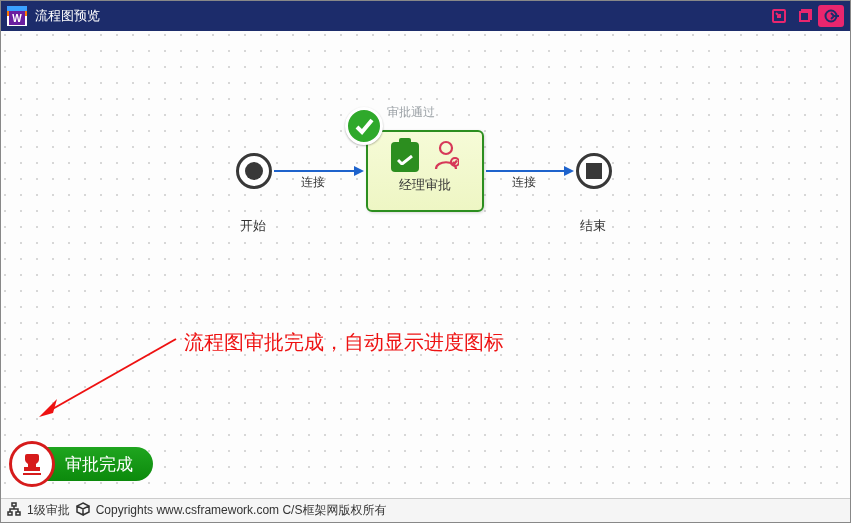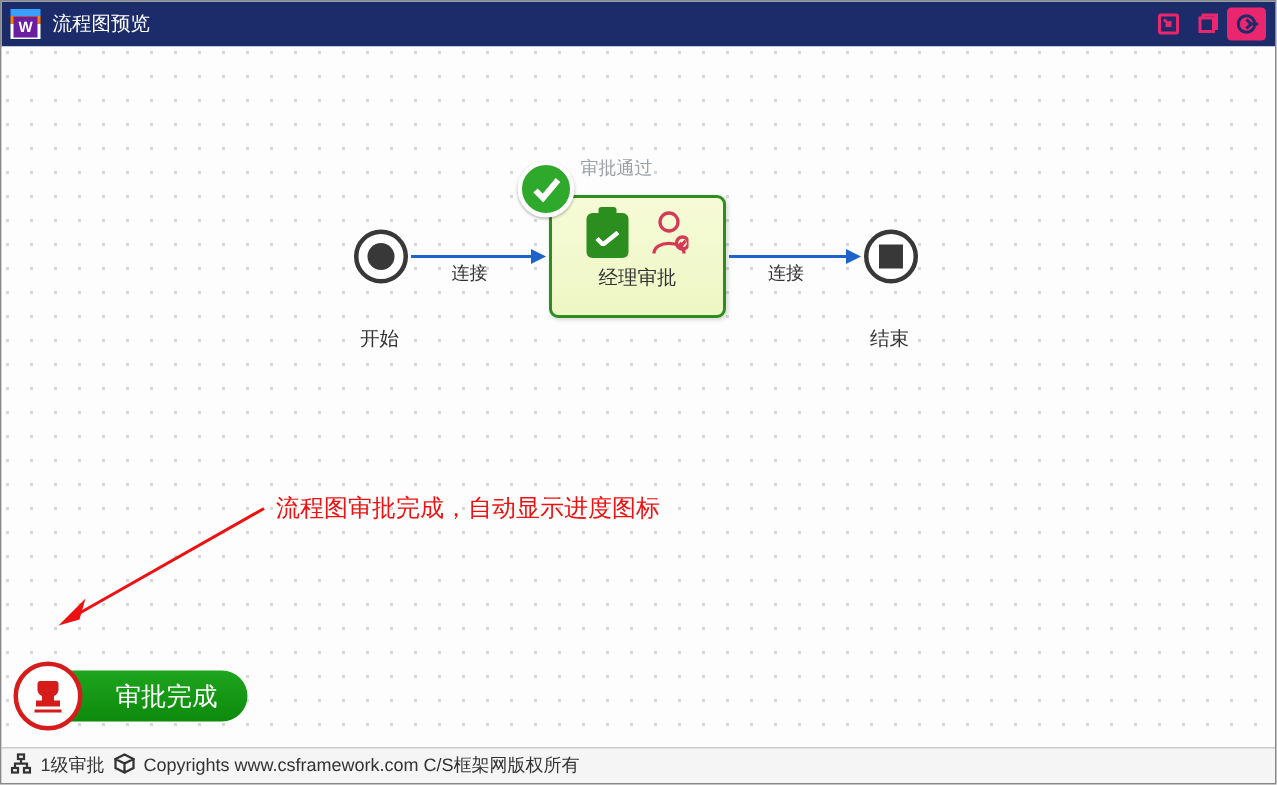--- a/index.html
+++ b/index.html
@@ -23,21 +23,21 @@
   .task-top { height:44px; display:flex; align-items:center; justify-content:center; gap:14px; padding-top:6px;}
   .task-bottom { text-align:center; font-size:13px; color:#333; padding-bottom:6px; }
   .clipboard-icon { width:28px; height:30px; background:#2c8e1f; border-radius:4px; position:relative; }
   .clipboard-icon::before { content:""; position:absolute; top:-4px; left:8px; width:12px; height:6px; background:#2c8e1f; border-radius:2px; }
   .clipboard-icon .chk { position:absolute; top:9px; left:6px; width:16px; height:10px; }
   .clipboard-icon .chk svg { stroke:#fff; stroke-width:3; fill:none; }
   .person-icon svg { stroke:#d63858; fill:none; stroke-width:2.2; }
   .check-badge { position:absolute; width:38px; height:38px; background:#2fa92b; border:3px solid #fff; border-radius:50%; display:flex; align-items:center; justify-content:center; box-shadow:0 1px 2px rgba(0,0,0,.3); }
   .check-badge svg { stroke:#fff; stroke-width:4; fill:none; }
   .badge-label { position:absolute; font-size:12px; color:#9aa0a5; }
-  .anno-text { position:absolute; color:#e11; font-size:16px; }
+  .anno-text { position:absolute; color:#e11; font-size:20px; }
   .anno-arrow { position:absolute; }
   .anno-arrow line { stroke:#e11; stroke-width:2; }
   .anno-arrow polygon { fill:#e11; }
   .stamp-badge { position:absolute; display:flex; align-items:center; }
   .stamp-circle { width:46px; height:46px; border:3px solid #d61b1b; border-radius:50%; background:#fff; display:flex; align-items:center; justify-content:center; z-index:2; }
   .stamp-circle svg { fill:#d61b1b; }
   .stamp-pill { height:34px; background:linear-gradient(#1fa51f,#0c8a0c); color:#fff; font-size:17px; display:flex; align-items:center; padding:0 20px 0 30px; border-radius:0 17px 17px 0; margin-left:-20px; z-index:1; }
   .statusbar { position:absolute; left:0; right:0; bottom:0; height:24px; background:#f5f5f5; border-top:1px solid #ccc; display:flex; align-items:center; font-size:12px; color:#333; padding:0 6px; gap:6px; }
   .statusbar svg { stroke:#333; fill:none; stroke-width:1.5; }
 </style>
@@ -116,21 +116,21 @@
     <div class="inner"></div>
   </div>
   <div class="node-label" style="left:579px; top:164px;">结束</div>
 
   <svg class="anno-arrow" style="left:30px; top:300px;" width="150" height="100" viewBox="0 0 150 100">
     <line x1="145" y1="8" x2="18" y2="80"></line>
     <polygon points="8,86 26,68 22,82"></polygon>
   </svg>
   <div class="anno-text" style="left:183px; top:298px;">流程图审批完成，自动显示进度图标</div>
 
-  <div class="stamp-badge" style="left:8px; top:410px;gap:12px;">
+  <div class="stamp-badge" style="left:8px; top:410px;">
     <div class="stamp-circle">
       <svg width="26" height="26" viewBox="0 0 26 26">
           <path d="M8 3 h10 a2 2 0 0 1 2 2 v4 a5 5 0 0 1 -3 4 v3 h4 v4 h-16 v-4 h4 v-3 a5 5 0 0 1 -3 -4 v-4 a2 2 0 0 1 2 -2 z"></path>
           <rect x="4" y="22" width="18" height="2"></rect>
         </svg>
     </div>
     <div class="stamp-pill">审批完成</div>
   </div>
 
 </div>

